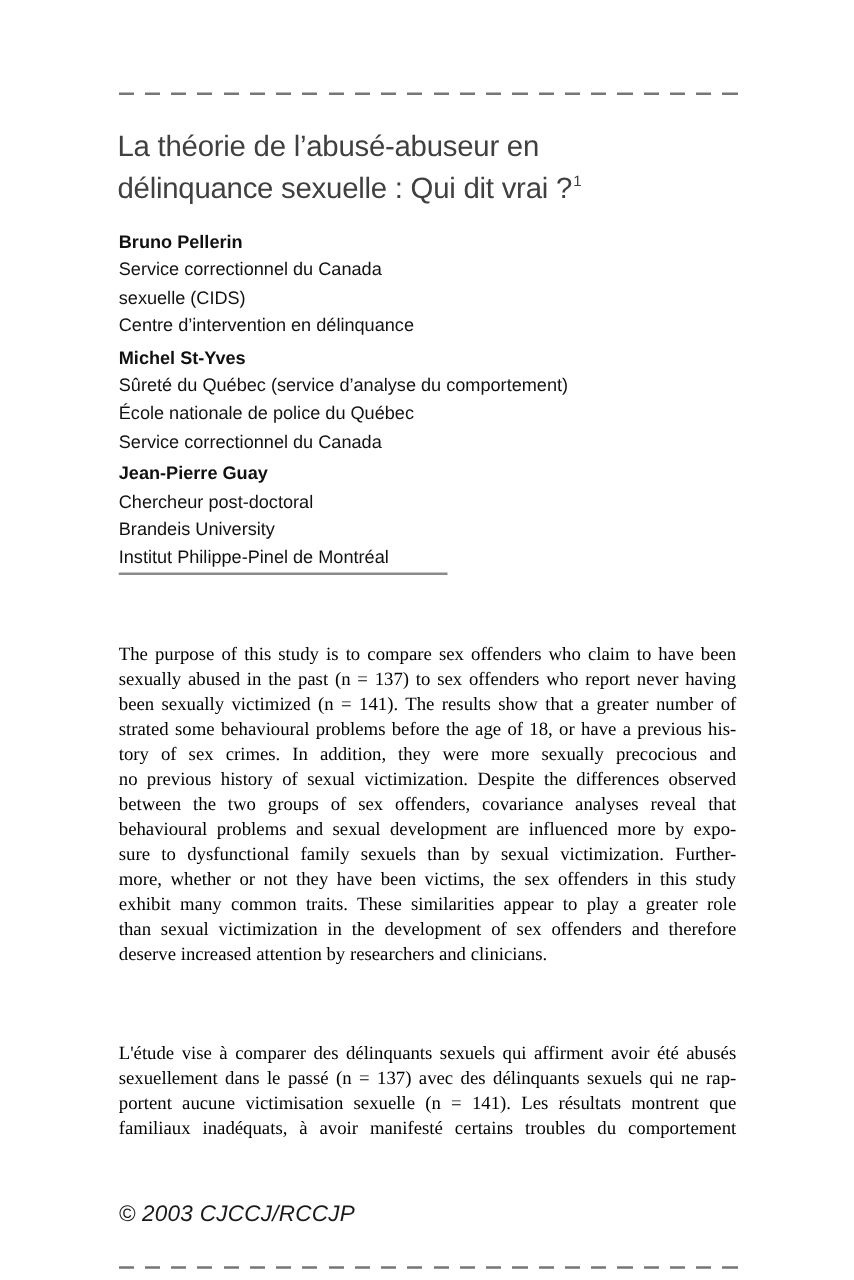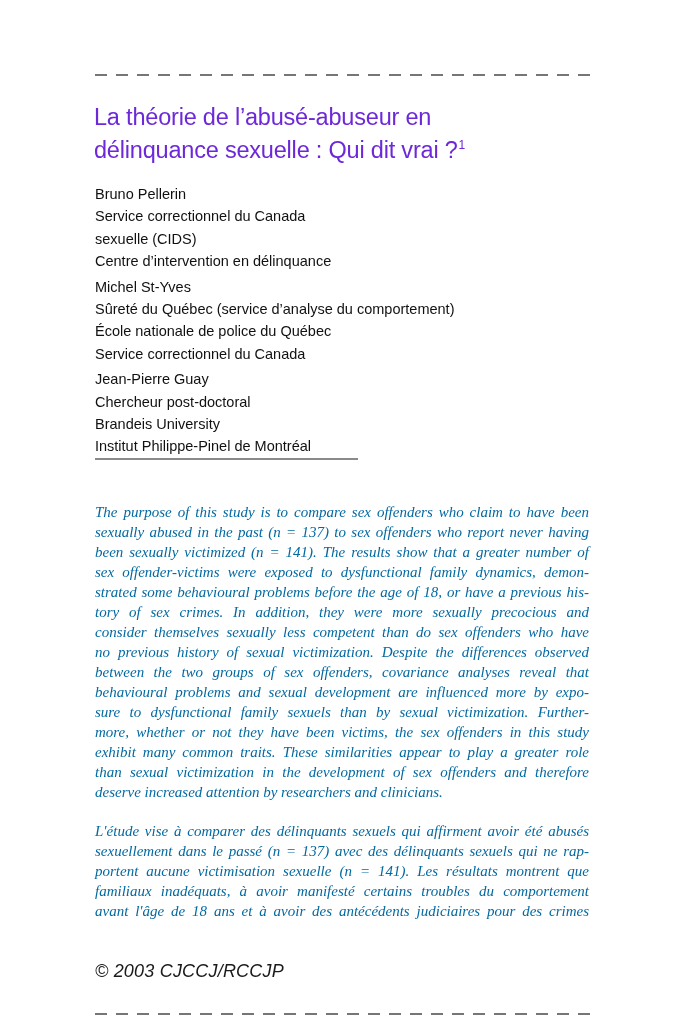--- a/index.html
+++ b/index.html
@@ -24,56 +24,56 @@
   .title {
     position: absolute;
     top: 101px;
     left: 94px;
     width: 540px;
     margin: 0;
     font-size: 23.5px;
     font-weight: 400;
     letter-spacing: -0.2px;
     line-height: 33px;
-    color: #6d28d9;
+    color: #404040;
   }
   .title .fnmark {
     font-size: 12px;
     position: relative;
     top: -9px;
     margin-left: 1px;
   }
   .authors {
     position: absolute;
     top: 183px;
     left: 95px;
     width: 500px;
     font-size: 14.5px;
     line-height: 22.4px;
     color: #111111;
   }
   .author { margin: 0 0 3px 0; }
-  .author-name { font-weight: 400; }
+  .author-name { font-weight: 700; }
   .rule {
     position: absolute;
     top: 458px;
     left: 95px;
     width: 263px;
     height: 2px;
     background: #8a8a8a;
   }
   .abstract {
     position: absolute;
     left: 95px;
     width: 494px;
     font-family: "Liberation Serif", serif;
-    font-style: italic;
     font-size: 15px;
     line-height: 20px;
-    color: #0369a1;
+    color: #000000;
+    margin-top: 12px;
   }
   .abstract-en { top: 502px; }
   .abstract-fr { top: 821px; }
   .jline { text-align: justify; text-align-last: justify; }
   .jlast { text-align: center; text-align-last: left; }
   .footer {
     position: absolute;
     top: 961px;
     left: 95px;
     font-style: italic;
@@ -111,39 +111,36 @@
       <div class="affil">Institut Philippe-Pinel de Montréal</div>
     </div>
   </div>
 
   <div class="rule"></div>
 
   <div class="abstract abstract-en">
     <div class="jline">The purpose of this study is to compare sex offenders who claim to have been</div>
     <div class="jline">sexually abused in the past (n = 137) to sex offenders who report never having</div>
     <div class="jline">been sexually victimized (n = 141). The results show that a greater number of</div>
-    <div class="jline">sex offender-victims were exposed to dysfunctional family dynamics, demon-</div>
     <div class="jline">strated some behavioural problems before the age of 18, or have a previous his-</div>
     <div class="jline">tory of sex crimes. In addition, they were more sexually precocious and</div>
-    <div class="jline">consider themselves sexually less competent than do sex offenders who have</div>
     <div class="jline">no previous history of sexual victimization. Despite the differences observed</div>
     <div class="jline">between the two groups of sex offenders, covariance analyses reveal that</div>
     <div class="jline">behavioural problems and sexual development are influenced more by expo-</div>
     <div class="jline">sure to dysfunctional family sexuels than by sexual victimization. Further-</div>
     <div class="jline">more, whether or not they have been victims, the sex offenders in this study</div>
     <div class="jline">exhibit many common traits. These similarities appear to play a greater role</div>
     <div class="jline">than sexual victimization in the development of sex offenders and therefore</div>
     <div class="jlast">deserve increased attention by researchers and clinicians.</div>
   </div>
 
   <div class="abstract abstract-fr">
     <div class="jline">L'étude vise à comparer des délinquants sexuels qui affirment avoir été abusés</div>
     <div class="jline">sexuellement dans le passé (n = 137) avec des délinquants sexuels qui ne rap-</div>
     <div class="jline">portent aucune victimisation sexuelle (n = 141). Les résultats montrent que</div>
     <div class="jline">familiaux inadéquats, à avoir manifesté certains troubles du comportement</div>
-    <div class="jline">avant l'âge de 18 ans et à avoir des antécédents judiciaires pour des crimes</div>
   </div>
 
   <div class="footer">© 2003 CJCCJ/RCCJP</div>
 
   <div class="dash-line dash-bottom"></div>
 
 </div>
 
 </body></html>

